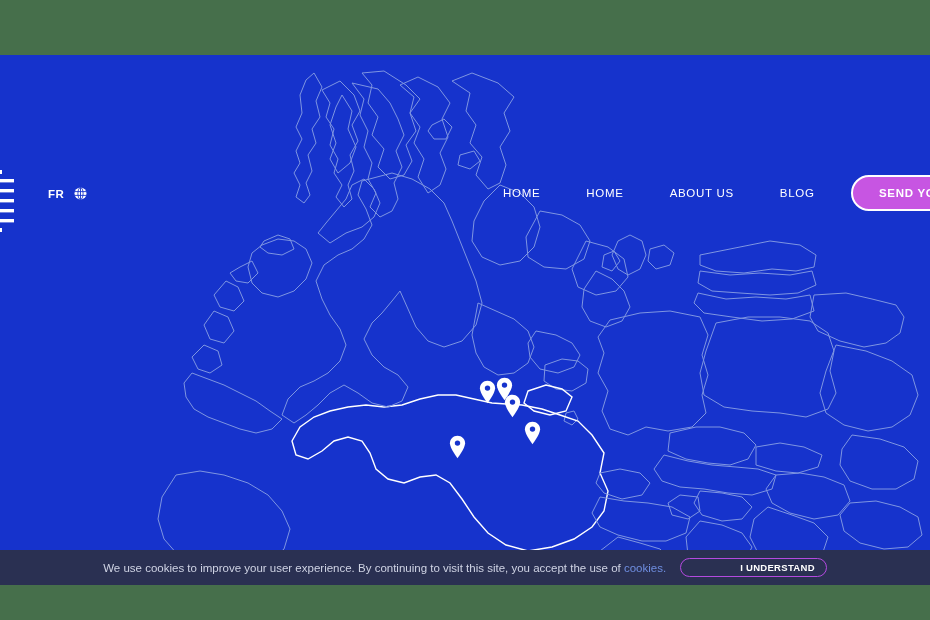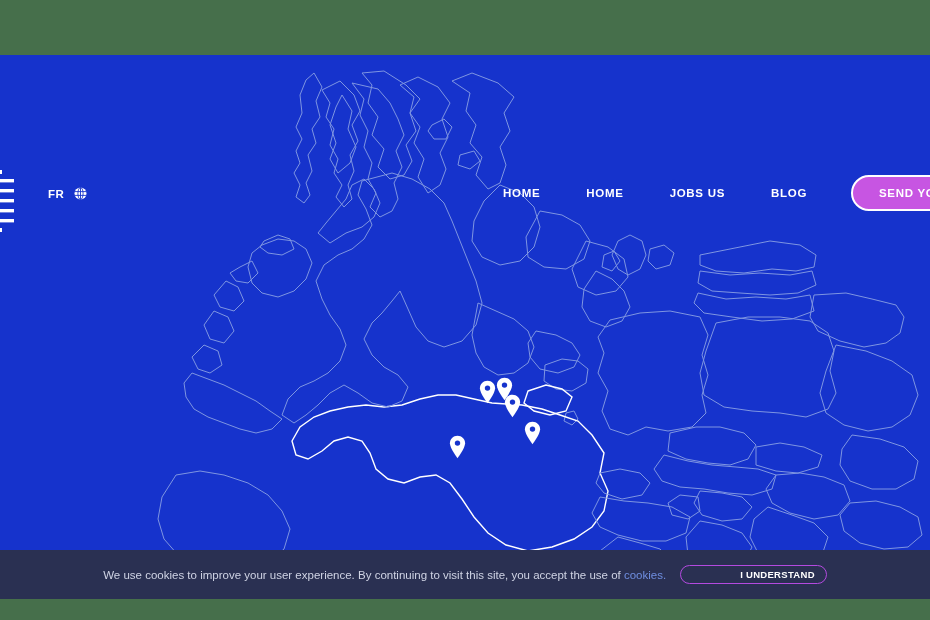--- a/index.html
+++ b/index.html
@@ -100,21 +100,21 @@
     top: 132px;
     left: 480px;
     display: flex;
     align-items: center;
     gap: 0px;
     z-index: 25;
   }
   #nav a {
     color: #ffffff;
     font-size: 11.5px;
-    font-weight: bold;
+    font-weight: normal;
     letter-spacing: 0.7px;
     text-decoration: none;
     padding: 0 23px;
     white-space: nowrap;
   }
   #nav a.active {
     color: #d160e8;
   }
   #cta {
     position: absolute;
@@ -158,21 +158,21 @@
     height: 24px;
     z-index: 16;
   }
   .pin svg { display:block; width:17px; height:24px; }
   
   #cookie-bar {
     position: absolute;
     left: 0;
     top: 550px;
     width: 930px;
-    height: 49px;
+    height: 35px;
     background: #2A3052;
     display: flex;
     align-items: center;
     justify-content: center;
     gap: 14px;
     z-index: 40;
   }
   #cookie-text {
     color: #cfd3e4;
     font-size: 11.5px;
@@ -319,21 +319,21 @@
           <path d="M0.8 8.4 H12.2" stroke="#1633CC" stroke-width="0.9"></path>
           <ellipse cx="6.5" cy="6.5" rx="2.6" ry="6" fill="none" stroke="#1633CC" stroke-width="0.9"></ellipse>
           <path d="M6.5 0.5 V12.5" stroke="#1633CC" stroke-width="0.9"></path>
         </svg>
       </span>
     </div>
 
     <div id="nav">
       <a>HOME</a>
       <a>HOME</a>
-      <a>JOBS US</a>
+      <a>ABOUT US</a>
       <a>BLOG</a>
       <a class="active">CONTACT</a>
     </div>
 
     <div id="cta">
       <span>SEND YOUR</span>
     </div>
 
 
     <div class="pin" style="left:479px; top:325px;">

